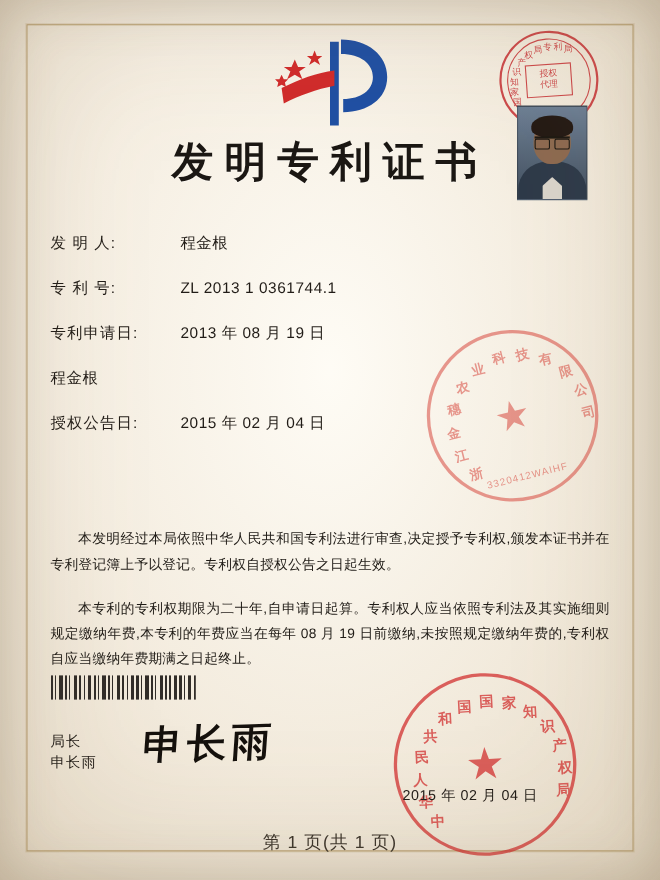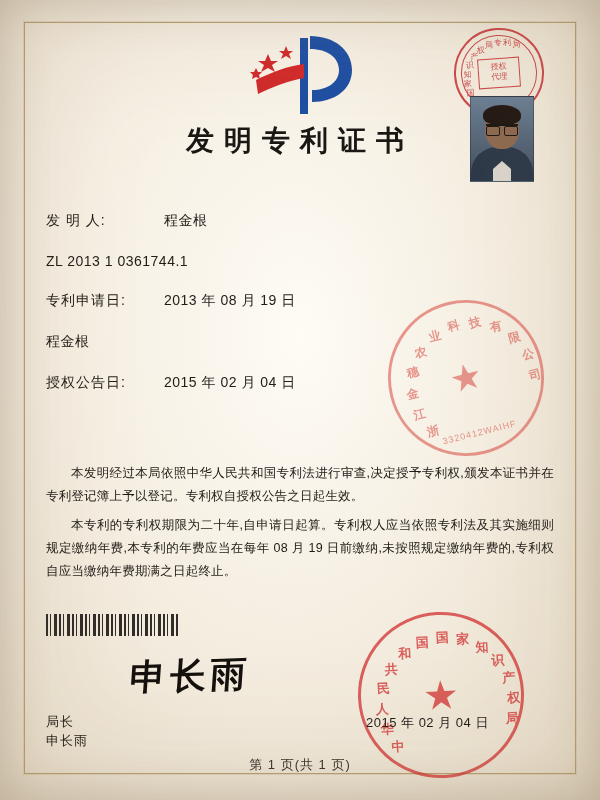--- a/index.html
+++ b/index.html
@@ -71,21 +71,21 @@
   }
 
   .title {
     position: absolute;
     left: 0;
     right: 0;
     top: 122px;
     text-align: center;
     font-family: "DejaVu Serif", serif;
     font-weight: bold;
-    font-size: 28px;
+    font-size: 38px;
     letter-spacing: 10px;
     color: #1b1713;
     text-shadow: 0 1px 0 rgba(255,255,255,0.35);
   }
 
   
   .seal-top {
     position: absolute;
     left: 454px;
     top: 28px;
@@ -234,21 +234,21 @@
     position: absolute;
     left: 46px;
     right: 46px;
     top: 462px;
     font-size: 12.5px;
     line-height: 23px;
     color: #1f1b16;
     text-align: justify;
   }
   .para {
-    margin: 0 0 6px 0;
+    margin: 17px 0 6px 0;
     text-indent: 25px;
     letter-spacing: 0.2px;
   }
 
   
   .barcode {
     position: absolute;
     left: 46px;
     top: 614px;
     width: 132px;
@@ -266,21 +266,20 @@
 
   
   .sign-label {
     position: absolute;
     left: 46px;
     top: 664px;
     font-size: 13px;
     line-height: 19px;
     color: #211c17;
     letter-spacing: 1px;
-    margin-top: 48px;
   }
   .signature {
     position: absolute;
     left: 130px;
     top: 652px;
     font-family: "DejaVu Serif", serif;
     font-size: 36px;
     color: #15110d;
     font-weight: bold;
     letter-spacing: 4px;
@@ -369,21 +368,21 @@
     color: #211c17;
     letter-spacing: 0.5px;
   }
 
   .page-foot {
     position: absolute;
     left: 0;
     right: 0;
     top: 756px;
     text-align: center;
-    font-size: 13px;
+    font-size: 16px;
     color: #3a332a;
     letter-spacing: 1px;
   }
 </style>
 </head>
 <body>
 
 <div class="page">
   <div class="paper-tone"></div>
 
@@ -432,20 +431,21 @@
 
     <div class="fields">
 
 
       <div class="field-row">
         <div class="field-label">发 明 人:</div>
         <div class="field-value">程金根</div>
       </div>
 
       <div class="field-row">
+        <div class="field-label">专 利 号:</div>
         <div class="field-value">ZL 2013 1 0361744.1</div>
       </div>
 
       <div class="field-row">
         <div class="field-label">专利申请日:</div>
         <div class="field-value">2013 年 08 月 19 日</div>
       </div>
 
       <div class="field-row">
         <div class="field-value">程金根</div>

